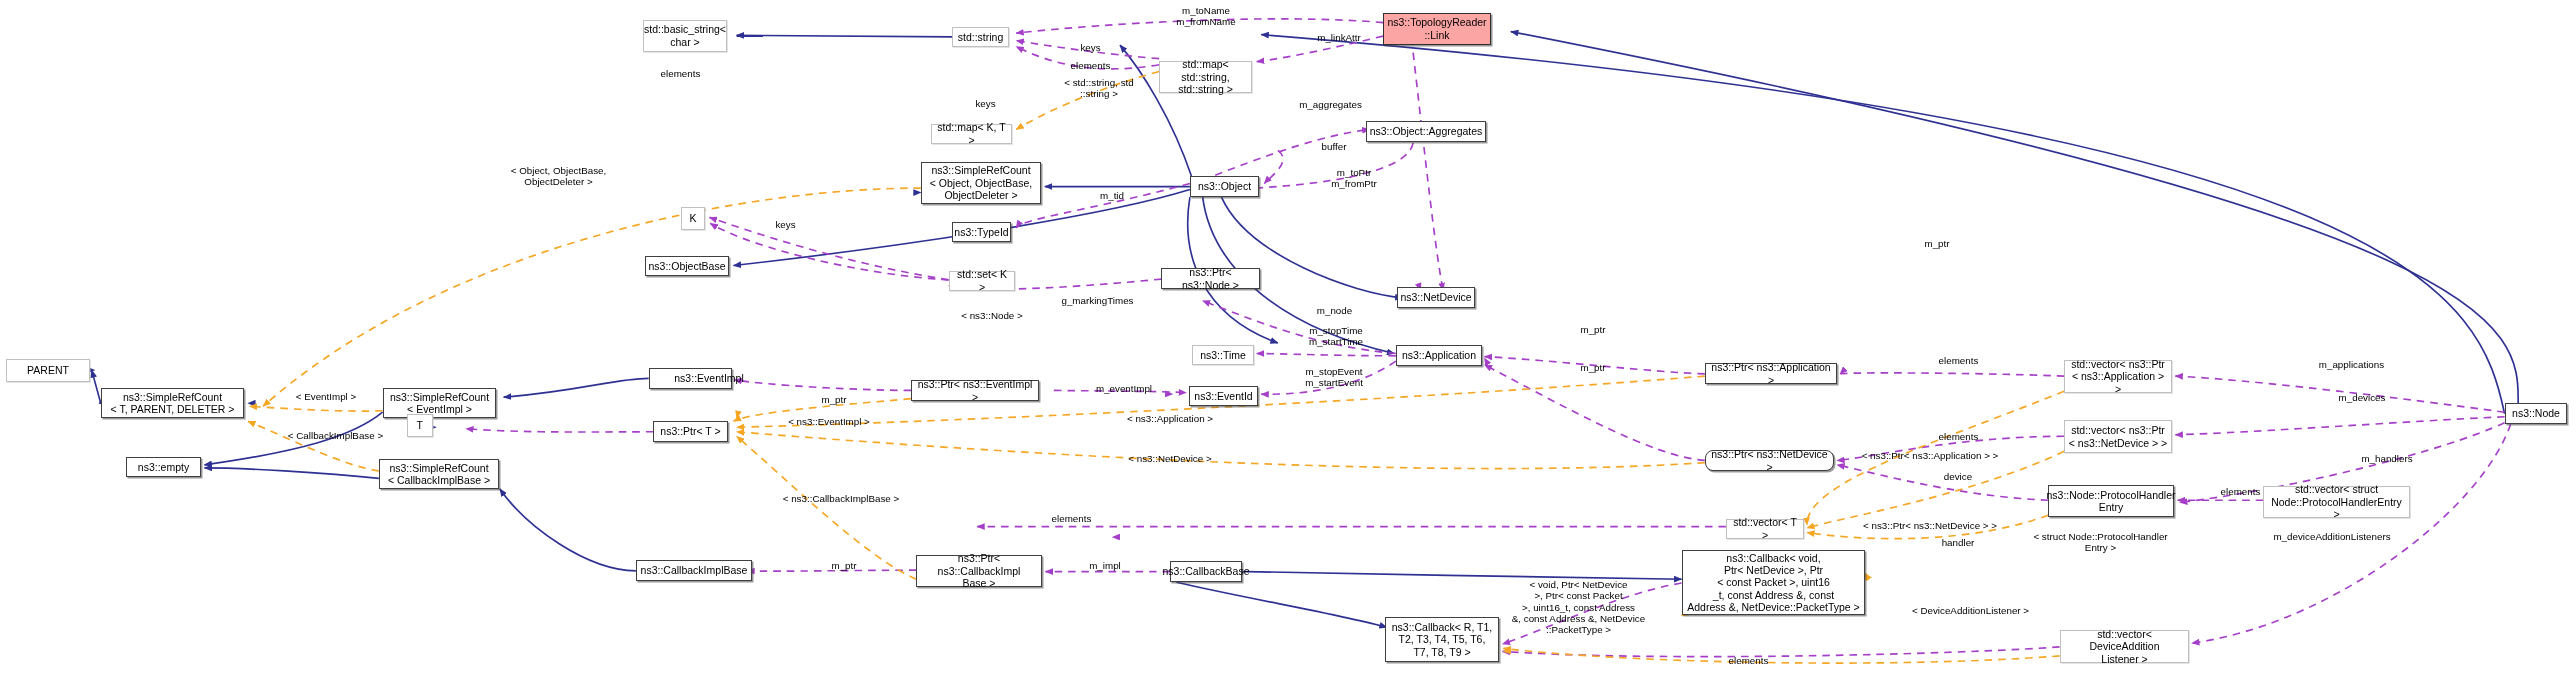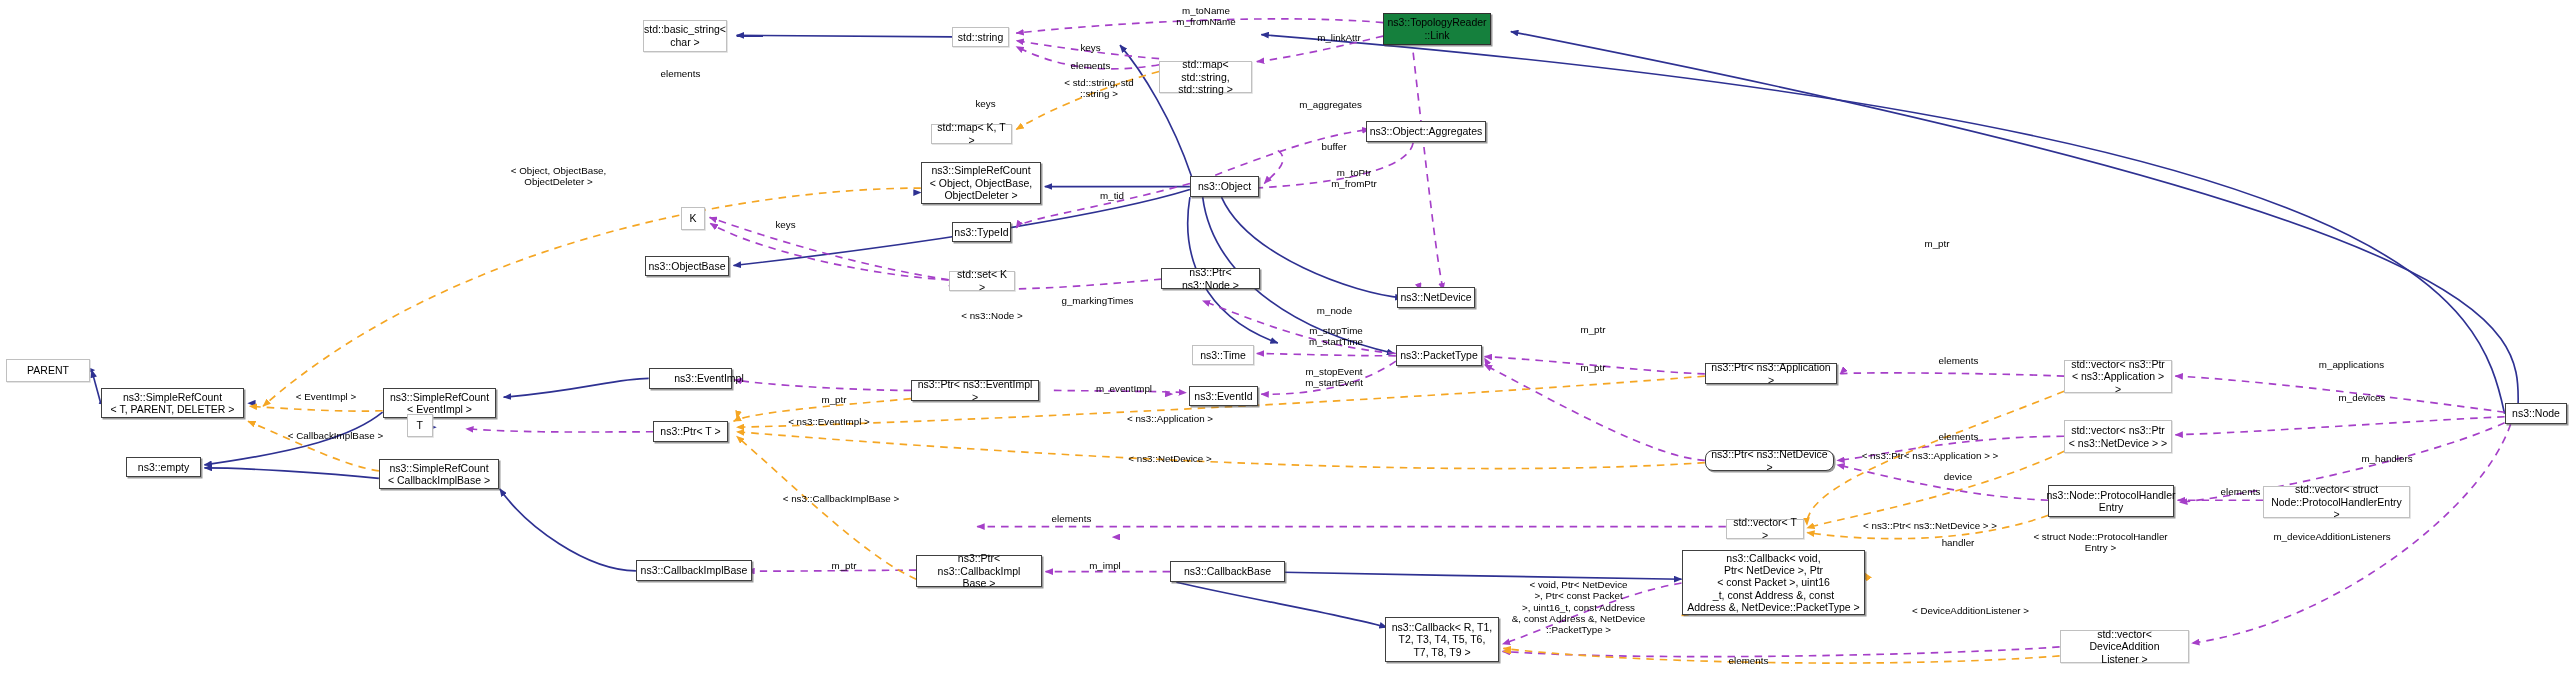--- a/index.html
+++ b/index.html
@@ -41,21 +41,21 @@
     box-shadow: 1.5px 1.5px 0 rgba(70,70,70,0.55);
   }
   
   .node.ext {
     border: 0.8px solid #c0c0c0;
     box-shadow: 0.8px 0.8px 0 rgba(200,200,200,0.6);
   }
   
   .node.focus {
     border: 1.1px solid #303030;
-    background: #15803d;
+    background: #fca5a5;
     box-shadow: 1.5px 1.5px 0 rgba(70,70,70,0.55);
   }
   .edge-label {
     position: absolute;
     font-size: 9.8px;
     color: #000000;
     white-space: pre-line;
     text-align: center;
     line-height: 1.15;
     pointer-events: none;
@@ -187,39 +187,39 @@
       <div class="node cls" style="left: 1190px; top: 176px; width: 69px; height: 21px;">ns3::Object</div>
       <div class="node ext" style="left: 681px; top: 207px; width: 24px; height: 22.6px;">K</div>
       <div class="node cls" style="left: 952px; top: 222px; width: 59px; height: 19.5px;">ns3::TypeId</div>
       <div class="node cls" style="left: 645px; top: 256px; width: 84px; height: 19.5px;">ns3::ObjectBase</div>
       <div class="node ext" style="left: 949px; top: 271px; width: 66px; height: 19.5px;">std::set&lt; K &gt;</div>
       <div class="node cls" style="left: 1161px; top: 268px; width: 99px; height: 21px;">ns3::Ptr&lt; ns3::Node &gt;</div>
       <div class="node cls" style="left: 1397px; top: 287px; width: 78px; height: 21px;">ns3::NetDevice</div>
       <div class="node cls" style="left: 2505px; top: 403px; width: 62px; height: 21px;">ns3::Node</div>
       <div class="node cls" style="left: 649px; top: 368px; width: 83px; height: 21px; padding-left: 40px;">ns3::EventImpl</div>
       <div class="node ext" style="left: 1192px; top: 345px; width: 62px; height: 19.5px;">ns3::Time</div>
-      <div class="node cls" style="left: 1396px; top: 345px; width: 86px; height: 21px;">ns3::PacketType</div>
+      <div class="node cls" style="left: 1396px; top: 345px; width: 86px; height: 21px;">ns3::Application</div>
       <div class="node cls" style="left: 1705px; top: 363px; width: 132px; height: 21px;">ns3::Ptr&lt; ns3::Application &gt;</div>
       <div class="node ext" style="left: 2064px; top: 360px; width: 108px; height: 33px;">std::vector&lt; ns3::Ptr
 &lt; ns3::Application &gt; &gt;</div>
       <div class="node cls" style="left: 911px; top: 380px; width: 128px; height: 21px;">ns3::Ptr&lt; ns3::EventImpl &gt;</div>
       <div class="node cls" style="left: 1189px; top: 386px; width: 69px; height: 19.5px;">ns3::EventId</div>
       <div class="node cls" style="left: 653px; top: 421px; width: 75px; height: 21px;">ns3::Ptr&lt; T &gt;</div>
       <div class="node cls" style="left: 1705px; top: 450px; width: 129px; height: 21px; border-radius: 8px;">ns3::Ptr&lt; ns3::NetDevice &gt;</div>
       <div class="node ext" style="left: 2064px; top: 420px; width: 108px; height: 33px;">std::vector&lt; ns3::Ptr
 &lt; ns3::NetDevice &gt; &gt;</div>
       <div class="node cls" style="left: 2048px; top: 485px; width: 126px; height: 32px;">ns3::Node::ProtocolHandler
 Entry</div>
       <div class="node ext" style="left: 2263px; top: 486px; width: 147px; height: 32px;">std::vector&lt; struct
 Node::ProtocolHandlerEntry &gt;</div>
       <div class="node ext" style="left: 1726px; top: 519px; width: 78px; height: 19.5px;">std::vector&lt; T &gt;</div>
       <div class="node cls" style="left: 636px; top: 560px; width: 116px; height: 21px;">ns3::CallbackImplBase</div>
       <div class="node cls" style="left: 916px; top: 555px; width: 126px; height: 32px;">ns3::Ptr&lt; ns3::CallbackImpl
 Base &gt;</div>
-      <div class="node cls" style="left: 1170px; top: 561px; width: 115px; height: 21px;">ns3::CallbackBase</div>
+      <div class="node cls" style="left: 1170px; top: 561px; width: 72px; height: 21px;">ns3::CallbackBase</div>
       <div class="node cls" style="left: 1385px; top: 617px; width: 114px; height: 45px;">ns3::Callback&lt; R, T1,
 T2, T3, T4, T5, T6,
 T7, T8, T9 &gt;</div>
       <div class="node cls" style="left: 1682px; top: 550px; width: 183px; height: 65px;">ns3::Callback&lt; void,
  Ptr&lt; NetDevice &gt;, Ptr
 &lt; const Packet &gt;, uint16
 _t, const Address &amp;, const
  Address &amp;, NetDevice::PacketType &gt;</div>
       <div class="node ext" style="left: 2060px; top: 630px; width: 129px; height: 33px;">std::vector&lt; DeviceAddition
 Listener &gt;</div>

